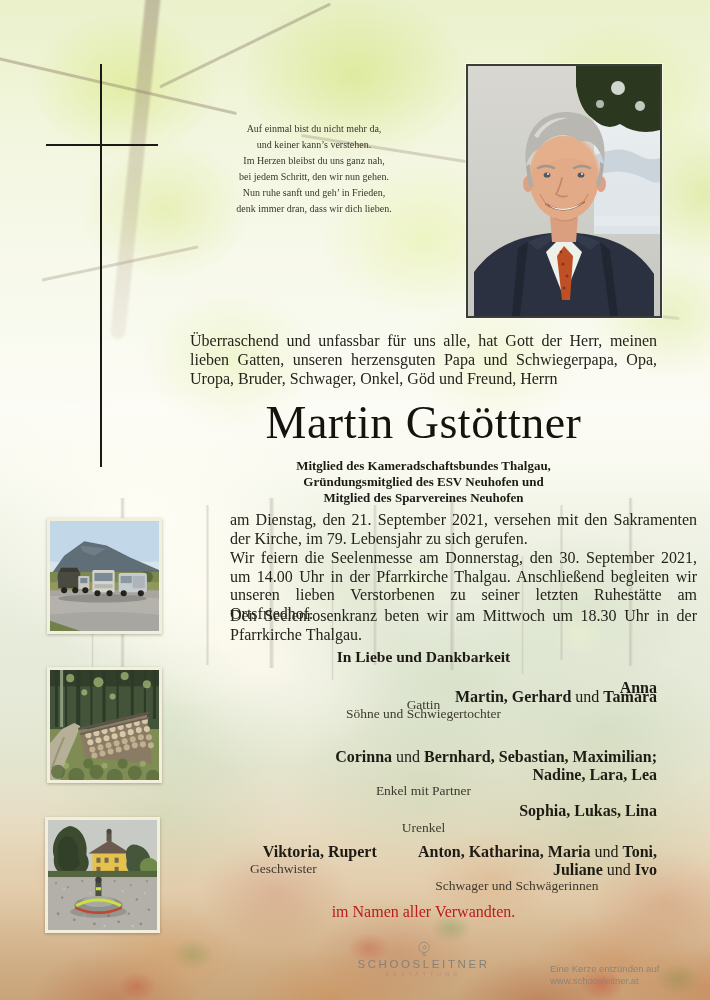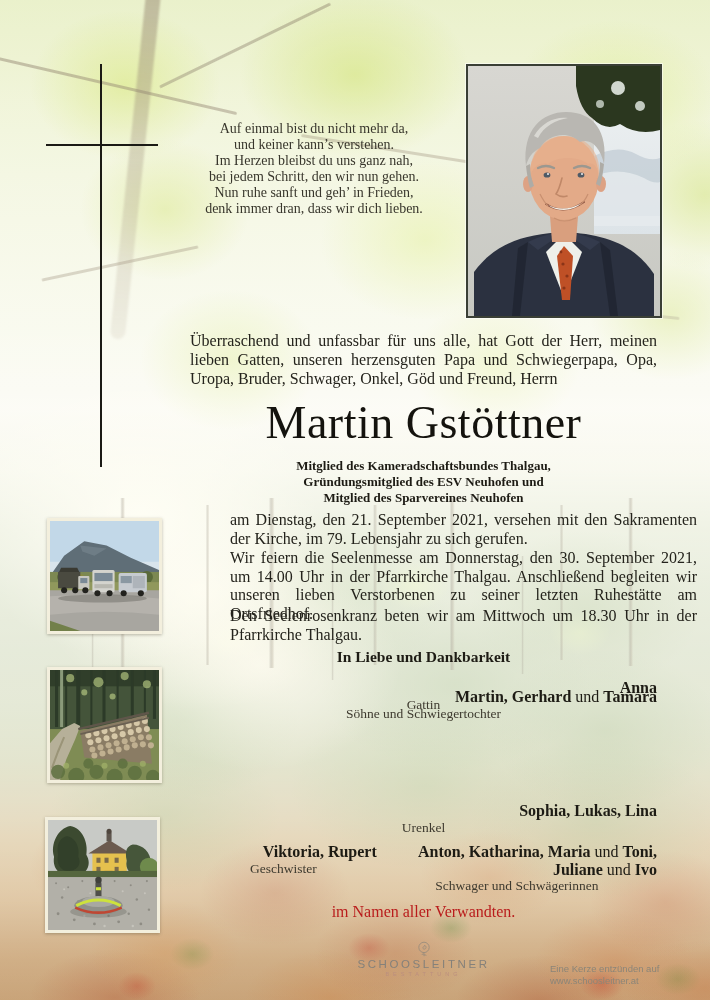--- a/index.html
+++ b/index.html
@@ -72,21 +72,21 @@
       rgba(255,255,255,.52) 55%, rgba(255,255,255,.5) 70%, rgba(255,255,255,.42) 82%,
       rgba(255,255,255,.28) 90%, rgba(255,255,255,.12) 96%, rgba(255,255,255,.08) 100%);}
   .branch{position:absolute;border-radius:3px;filter:blur(.4px);}
   .trunk-main{position:absolute;left:128px;top:-10px;width:15px;height:350px;border-radius:8px;
     background:linear-gradient(rgba(118,98,68,.5), rgba(142,122,86,.18));transform:rotate(6deg);filter:blur(1px);}
   
   .cross-v{position:absolute;left:100px;top:64px;width:2px;height:403px;background:#1b1a15;}
   .cross-h{position:absolute;left:46px;top:144px;width:112px;height:2px;background:#1b1a15;}
   
   .poem{position:absolute;left:158px;top:121px;width:312px;text-align:center;
-    font-size:14px;line-height:16px;color:#38362c;white-space:pre-line;}
+    font-size:10px;line-height:16px;color:#38362c;white-space:pre-line;}
   .intro{position:absolute;left:190px;top:331px;width:467px;font-size:16px;line-height:19px;
     text-align:justify;color:#24231c;}
   .name{position:absolute;left:150px;top:398px;width:547px;text-align:center;
     font-size:46px;line-height:50px;color:#14130e;font-weight:400;letter-spacing:.5px;}
   .memberships{position:absolute;left:190px;top:458px;width:467px;text-align:center;
     font-size:13px;line-height:16px;font-weight:bold;color:#1d1b14;white-space:pre-line;}
   .body-p{position:absolute;left:190px;width:467px;font-size:16px;line-height:18.5px;
     text-align:justify;color:#24231c;margin-left:40px;}
   .p-death{top:511px;}
   .p-mass{top:549px;}
@@ -220,20 +220,25 @@
   <div class="family-heading">In Liebe und Dankbarkeit</div>
 
   <div class="group g1">
     <div class="names"><span class="b">Anna</span></div>
     <div class="role">Gattin</div>
   </div>
   <div class="group g2">
     <div class="names"><span class="b">Martin, Gerhard </span><span>und </span><span class="b">Tamara</span></div>
     <div class="role">Söhne und Schwiegertochter</div>
   </div>
+  <div class="group g3">
+    <div class="names"><span class="b">Corinna </span><span>und </span><span class="b">Bernhard, Sebastian, Maximilian;</span><span>
+</span><span class="b">Nadine, Lara, Lea</span></div>
+    <div class="role">Enkel mit Partner</div>
+  </div>
   <div class="group g4">
     <div class="names"><span class="b">Sophia, Lukas, Lina</span></div>
     <div class="role">Urenkel</div>
   </div>
 
   <div class="columns">
     <div class="group col-left" style="position:static;width:40%;">
       <div class="names"><span class="b">Viktoria, Rupert</span></div>
       <div class="role">Geschwister</div>
     </div>

